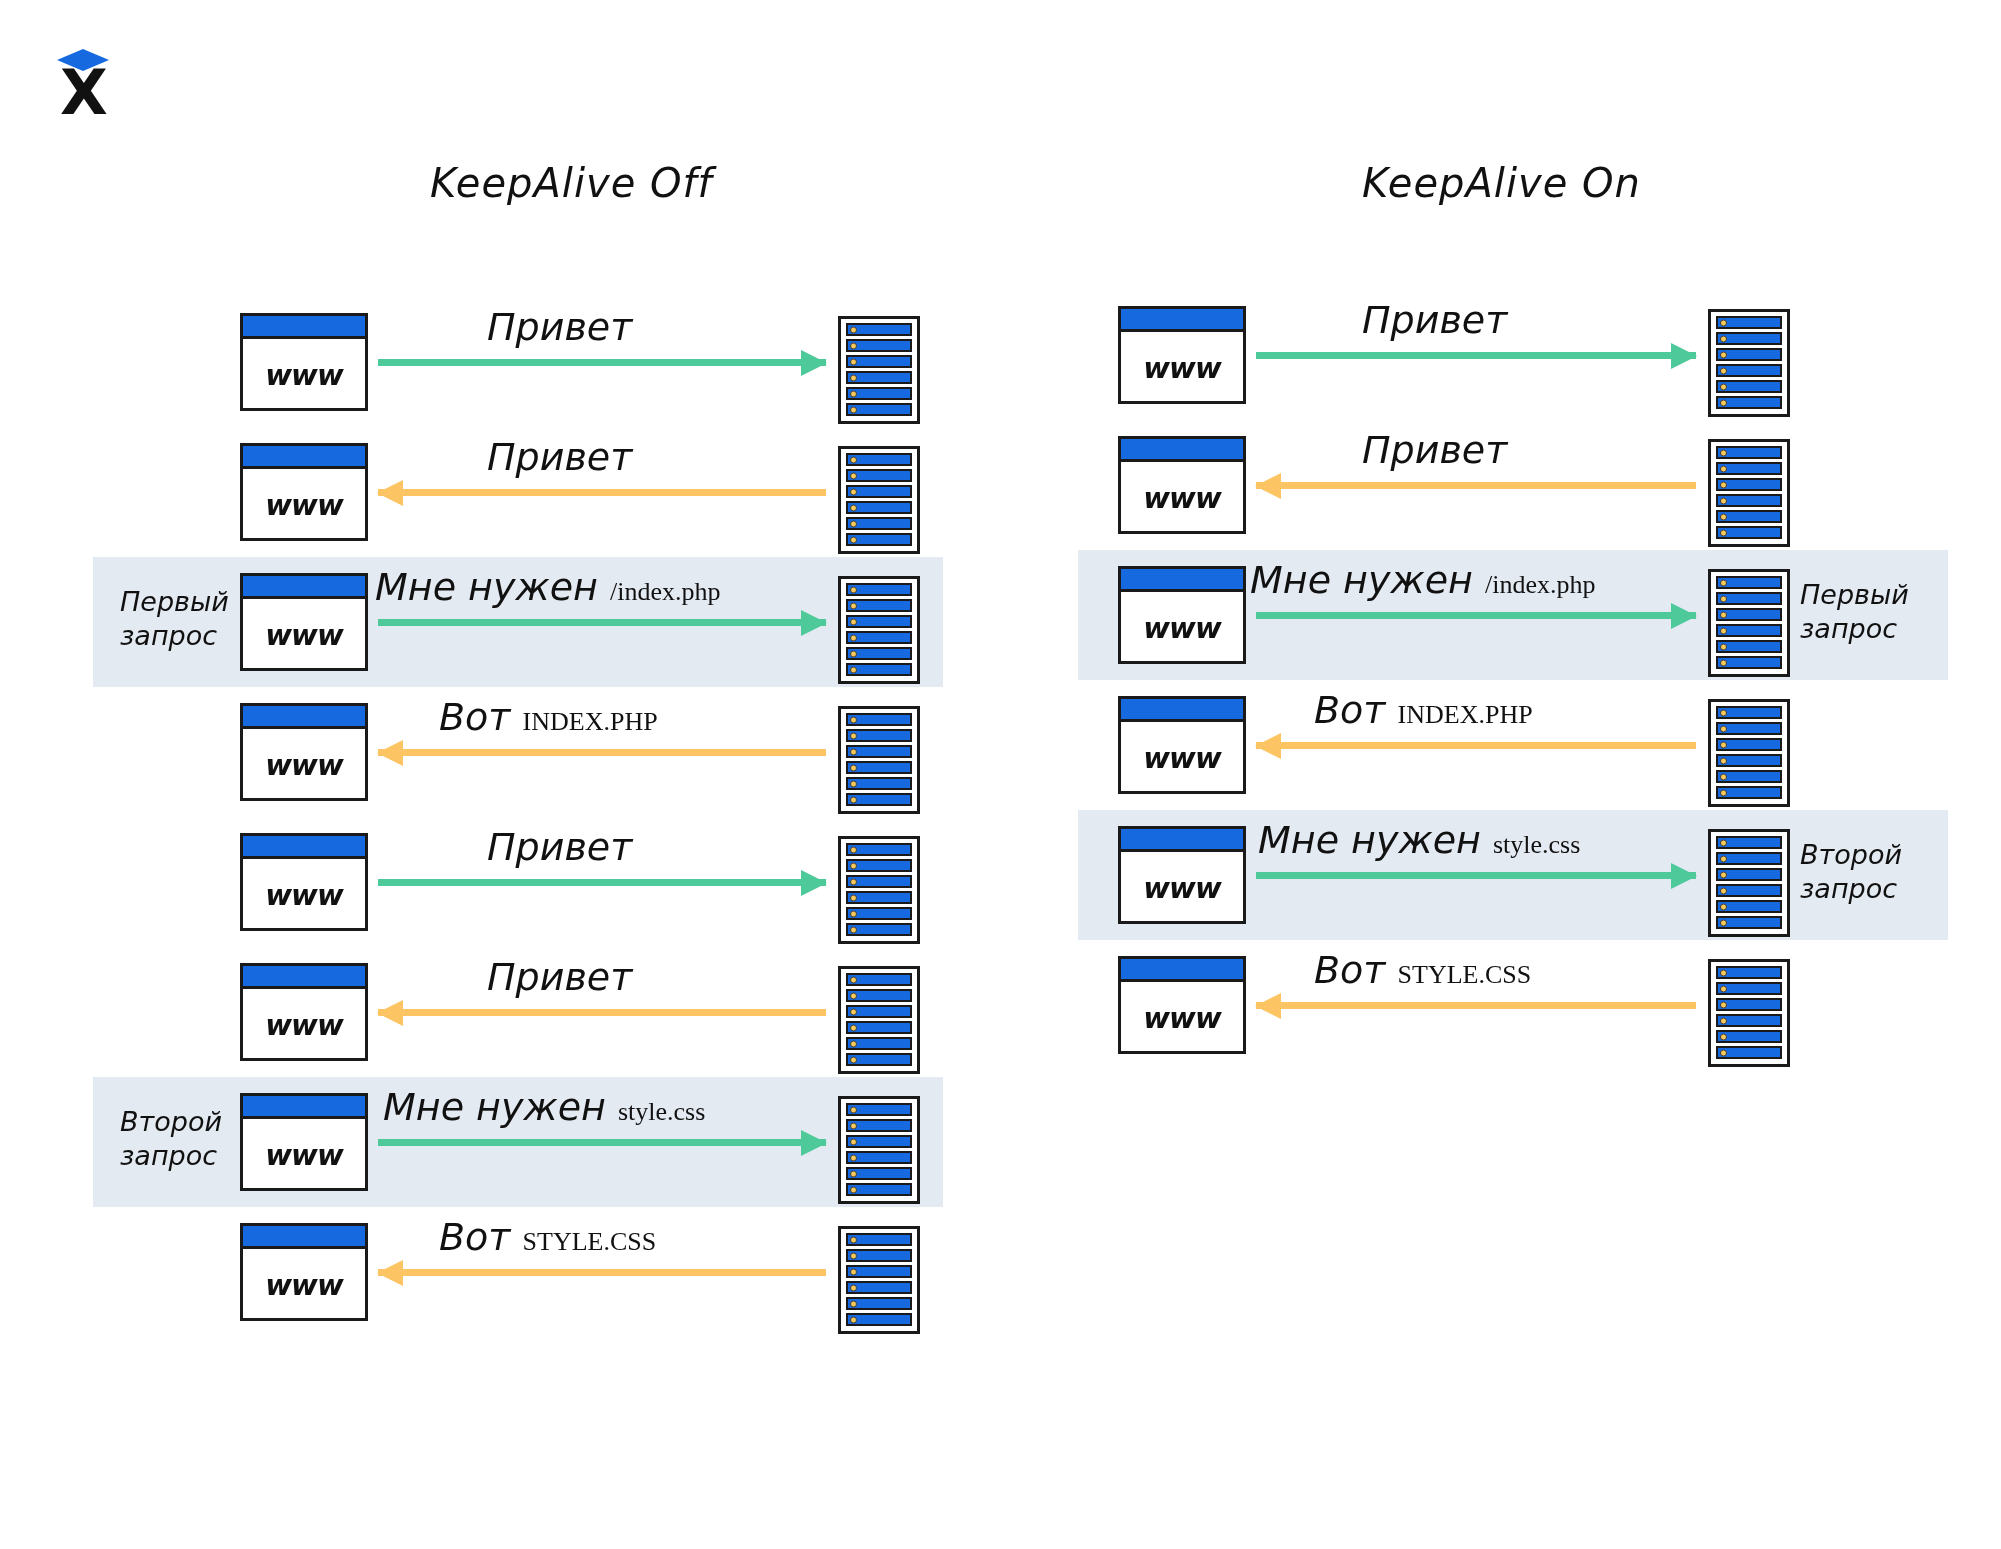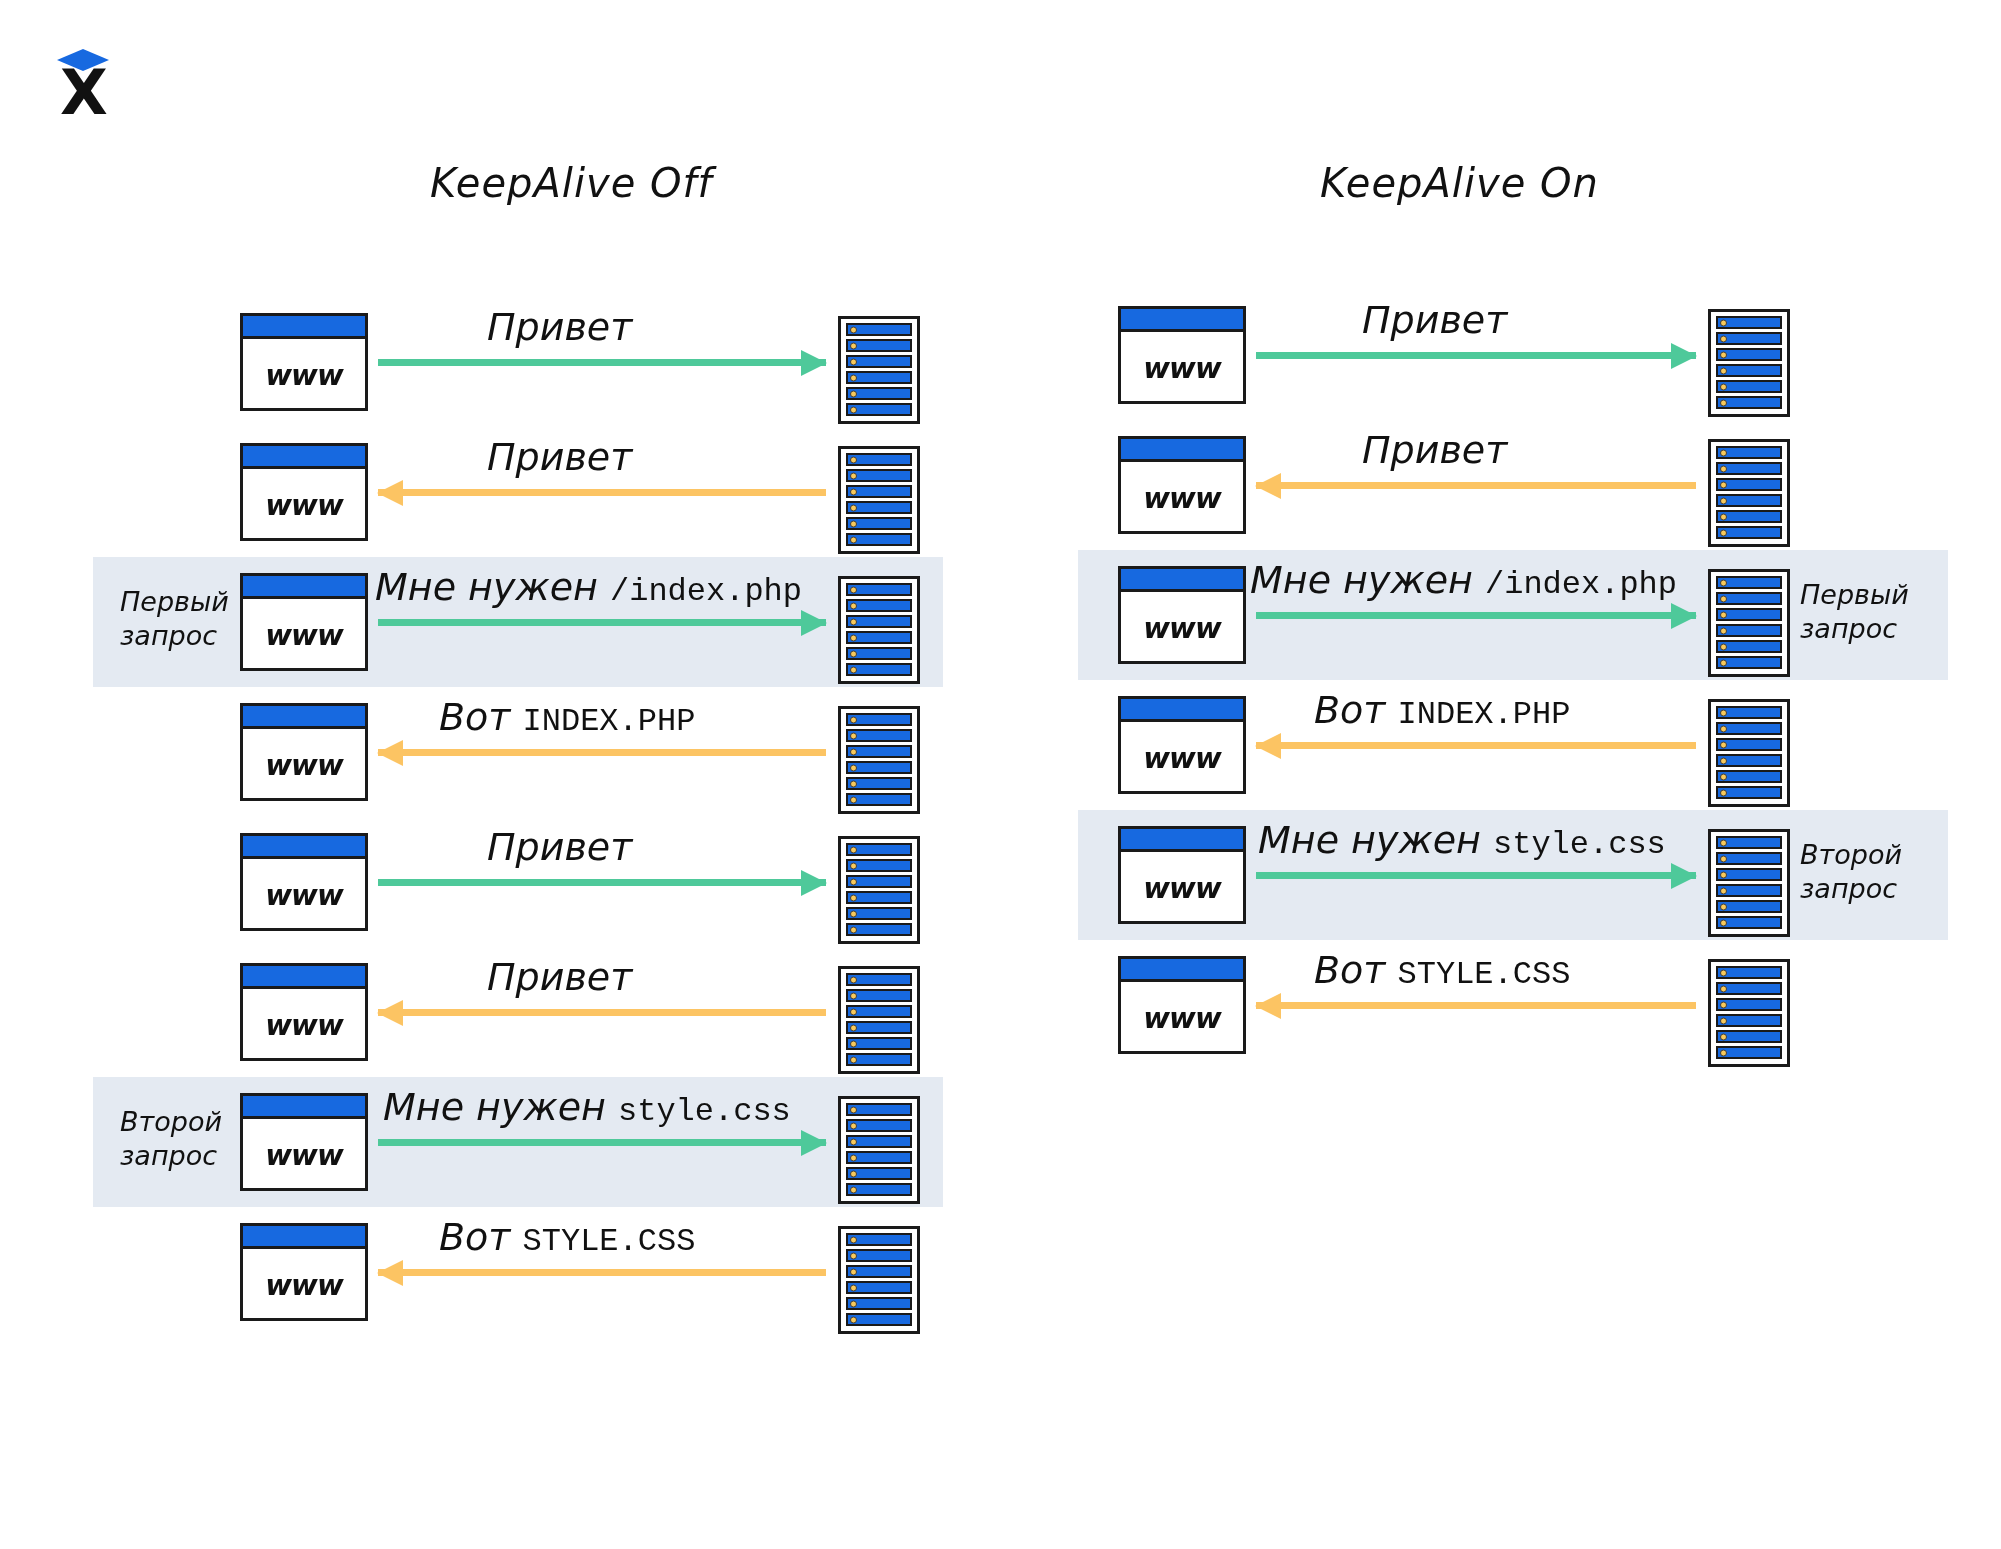--- a/index.html
+++ b/index.html
@@ -21,21 +21,21 @@
   .col-title{
     position:absolute;
     font-family:"DejaVu Sans",sans-serif;
     font-style:italic;
     font-size:40px;
     color:#111111;
     letter-spacing:1px;
     white-space:nowrap;
   }
   #title-off{left:430px;top:160px;}
-  #title-on{left:1320px;top:160px;}
+  #title-on{left:1362px;top:160px;}
 
   
   .column{position:absolute;top:0;}
   #col-left{left:0;}
   #col-right{left:0;}
 
   .row{position:absolute;height:130px;}
   .row .band{
     position:absolute;top:0;left:0;height:130px;
     background:#e4eaf2;
@@ -99,22 +99,22 @@
     white-space:nowrap;
     font-size:28px;
     color:#111111;
   }
   .msg .hw{
     font-family:"DejaVu Sans",sans-serif;
     font-style:italic;
     font-size:38px;
   }
   .msg .mono{
-    font-family:Liberation Mono, monospace;
-    font-size:32px;
+    font-family:Liberation Serif, serif;
+    font-size:26px;
     letter-spacing:0px;
   }
 
   
   .side-label{
     position:absolute;
     font-family:"DejaVu Sans",sans-serif;
     font-style:italic;
     font-size:27px;
     line-height:34px;

